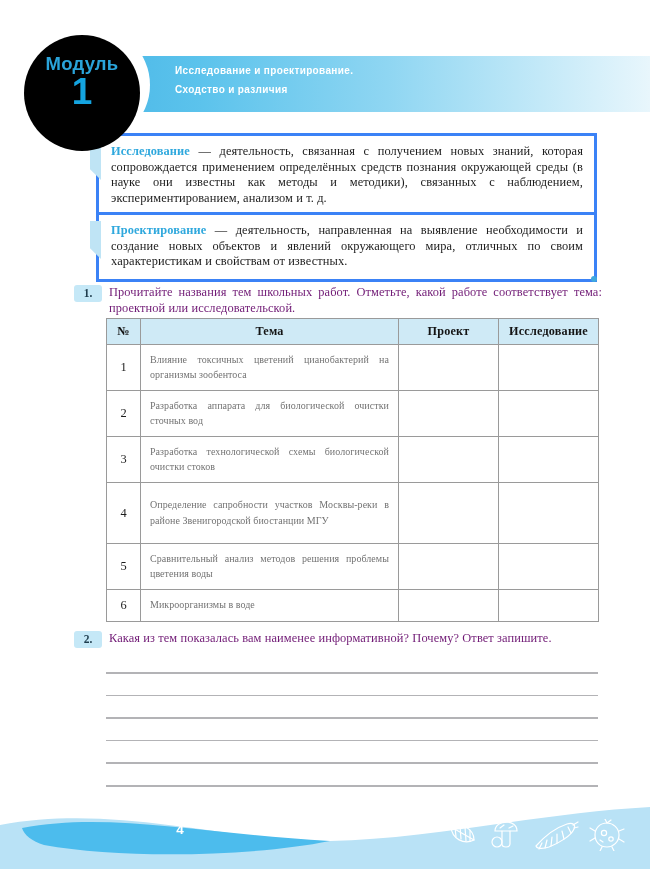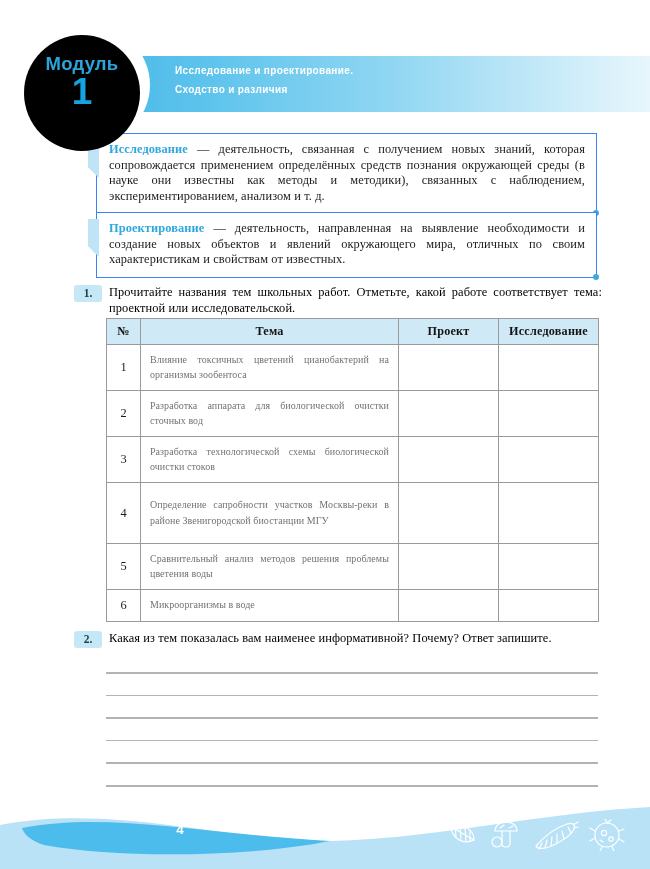--- a/index.html
+++ b/index.html
@@ -90,21 +90,21 @@
     letter-spacing: .35px;
     z-index: 3;
   }
   .title-text div { white-space: nowrap; }
 
   
   .defbox {
     position: absolute;
     left: 96px;
     width: 501px;
-    border: 1px solid #3b82f6;
+    border: 3px solid #3b82f6;
     box-sizing: border-box;
     padding: 8px 11px 9px 12px;
     background: #ffffff;
   }
   .defbox .flag {
     position: absolute;
     left: -9px;
     top: 6px;
     width: 11px;
     height: 38px;
@@ -154,21 +154,21 @@
     font-weight: bold;
     color: #1e3c4d;
     text-align: center;
     line-height: 17px;
     box-sizing: border-box;
   }
   .task-text {
     margin-left: 35px;
     font-size: 12.4px;
     line-height: 16.4px;
-    color: #000000;
+    color: #701a75;
     text-align: justify;
     text-align-last: left;
     letter-spacing: .1px;
   }
   #task-1 { top: 284px; }
   #task-2 { top: 630px; }
 
   
   .tbl-wrap {
     position: absolute;

